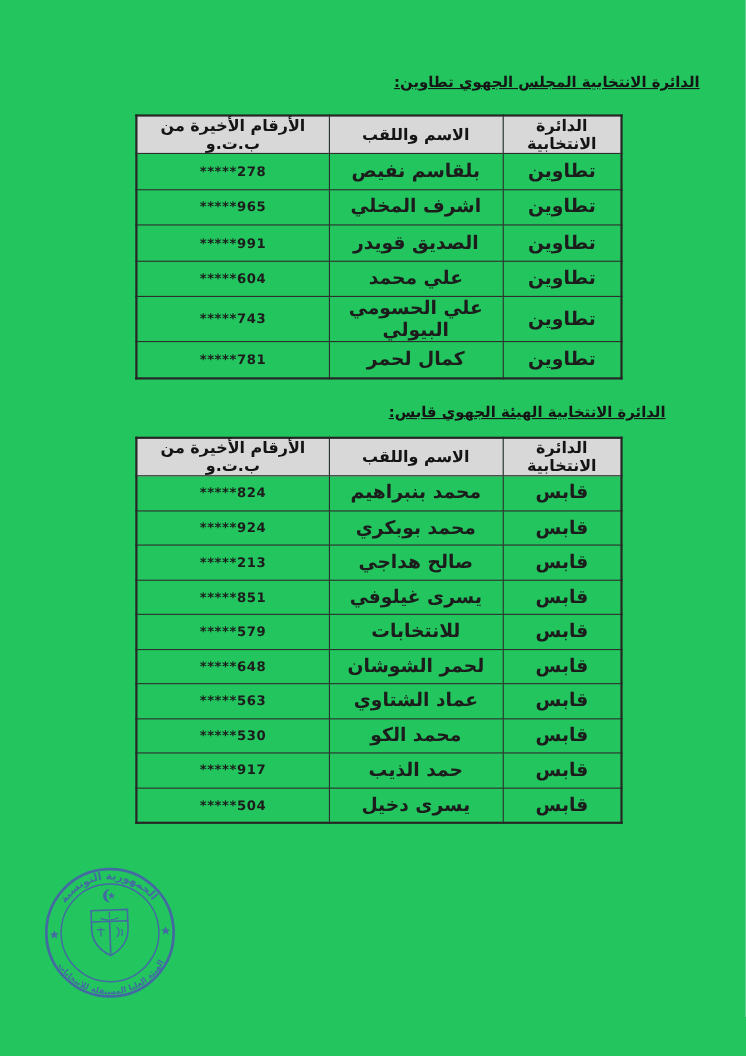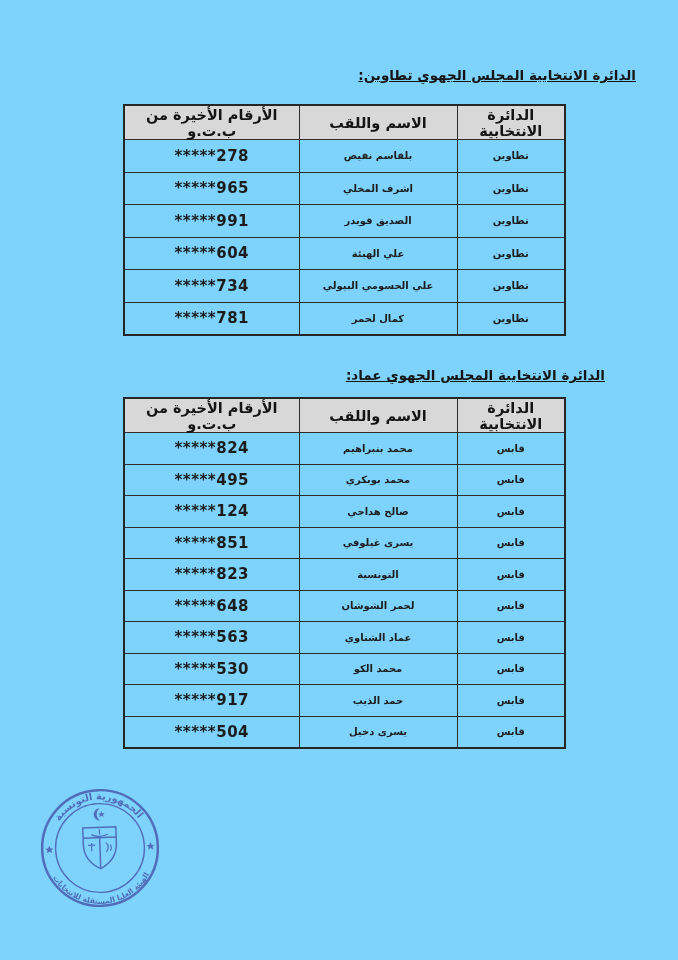--- a/index.html
+++ b/index.html
@@ -1,18 +1,18 @@
 <!DOCTYPE html>
 <html lang="ar"><head>
 <meta charset="utf-8">
 <style>
   html,body{margin:0;padding:0;background:#e8e8e8;}
   .page{
     position:relative;width:678px;height:960px;margin:0 auto;
-    background:#7dd3fc;overflow:hidden;
+    background:#22c55e;overflow:hidden;
     font-family:"DejaVu Sans","Liberation Sans",sans-serif;
     color:#1c1c1c;
   }
   .section-title{
     position:absolute;direction:rtl;white-space:nowrap;
     font-size:13.5px;font-weight:bold;text-decoration:underline;
     color:#151515;
   }
   #title-1{top:67px;right:42px;}
   #title-2{top:367px;right:73px;}
@@ -27,25 +27,25 @@
   table.roster col.col-name{width:158px;}
   table.roster col.col-num{width:175px;}
   table.roster th,table.roster td{
     border:1.6px solid #2e2e2e;
     text-align:center;vertical-align:middle;
     padding:0 4px;font-weight:bold;
   }
   table.roster th{
     background:#d8d8d8;height:33px;font-size:14.5px;color:#141414;
   }
-  table.roster td{font-size:10px;}
+  table.roster td{font-size:17px;}
   #table-1 td{height:31.5px;}
   #table-2 td{height:30.5px;}
   table.roster td.num{
-    direction:ltr;font-size:15px;letter-spacing:.5px;
+    direction:ltr;font-size:12px;letter-spacing:.5px;
     font-family:"DejaVu Sans","Liberation Sans",sans-serif;
   }
   .stamp{
     position:absolute;left:38px;top:786px;width:124px;height:124px;
     opacity:.85;transform:rotate(-2deg);
   }
   .stamp svg{width:100%;height:100%;}
   .stamp text{font-family:"DejaVu Sans","Liberation Sans",sans-serif;font-weight:bold;}
 </style>
 </head>
@@ -79,37 +79,37 @@
           <td>اشرف المخلي</td>
           <td class="num">*****965</td>
         </tr>
         <tr>
           <td>تطاوين</td>
           <td>الصديق قويدر</td>
           <td class="num">*****991</td>
         </tr>
         <tr>
           <td>تطاوين</td>
-          <td>علي الهيئة</td>
+          <td>علي محمد</td>
           <td class="num">*****604</td>
         </tr>
         <tr>
           <td>تطاوين</td>
           <td>علي الحسومي البيولي</td>
-          <td class="num">*****734</td>
+          <td class="num">*****743</td>
         </tr>
         <tr>
           <td>تطاوين</td>
           <td>كمال لحمر</td>
           <td class="num">*****781</td>
         </tr>
       </tbody>
   </table>
 
-  <div id="title-2" class="section-title">الدائرة الانتخابية المجلس الجهوي عماد:</div>
+  <div id="title-2" class="section-title">الدائرة الانتخابية الهيئة الجهوي قابس:</div>
 
   <table class="roster" id="table-2">
     <colgroup>
         <col class="col-district">
         <col class="col-name">
         <col class="col-num">
       </colgroup>
     <thead>
         <tr>
           <th>الدائرة الانتخابية</th>
@@ -119,36 +119,36 @@
       </thead>
     <tbody>
         <tr>
           <td>قابس</td>
           <td>محمد بنبراهيم</td>
           <td class="num">*****824</td>
         </tr>
         <tr>
           <td>قابس</td>
           <td>محمد بوبكري</td>
-          <td class="num">*****495</td>
+          <td class="num">*****924</td>
         </tr>
         <tr>
           <td>قابس</td>
           <td>صالح هداجي</td>
-          <td class="num">*****124</td>
+          <td class="num">*****213</td>
         </tr>
         <tr>
           <td>قابس</td>
           <td>يسرى غيلوفي</td>
           <td class="num">*****851</td>
         </tr>
         <tr>
           <td>قابس</td>
-          <td>التونسية</td>
-          <td class="num">*****823</td>
+          <td>للانتخابات</td>
+          <td class="num">*****579</td>
         </tr>
         <tr>
           <td>قابس</td>
           <td>لحمر الشوشان</td>
           <td class="num">*****648</td>
         </tr>
         <tr>
           <td>قابس</td>
           <td>عماد الشتاوي</td>
           <td class="num">*****563</td>

